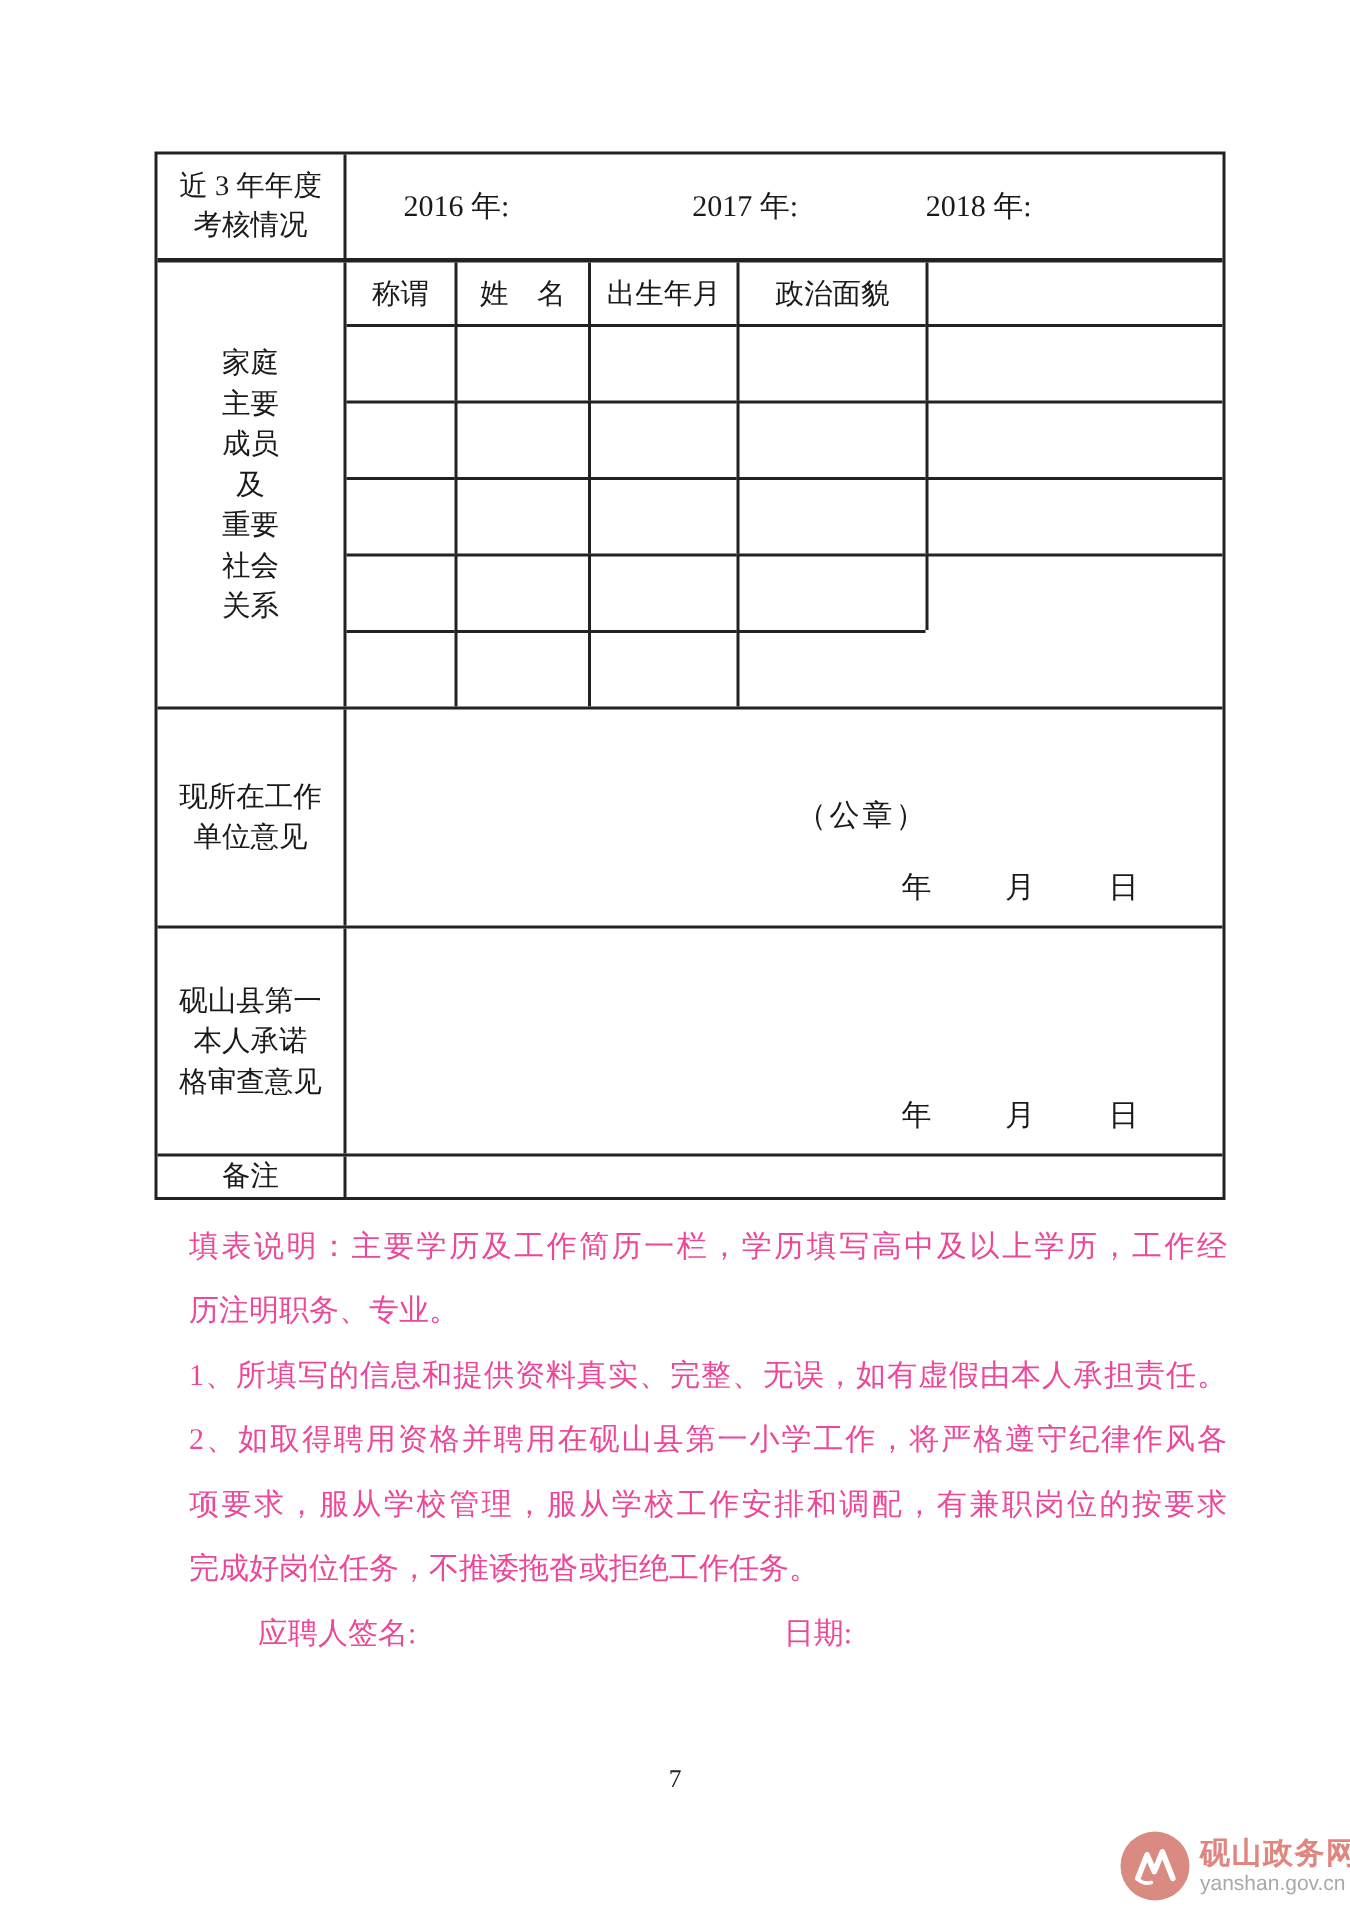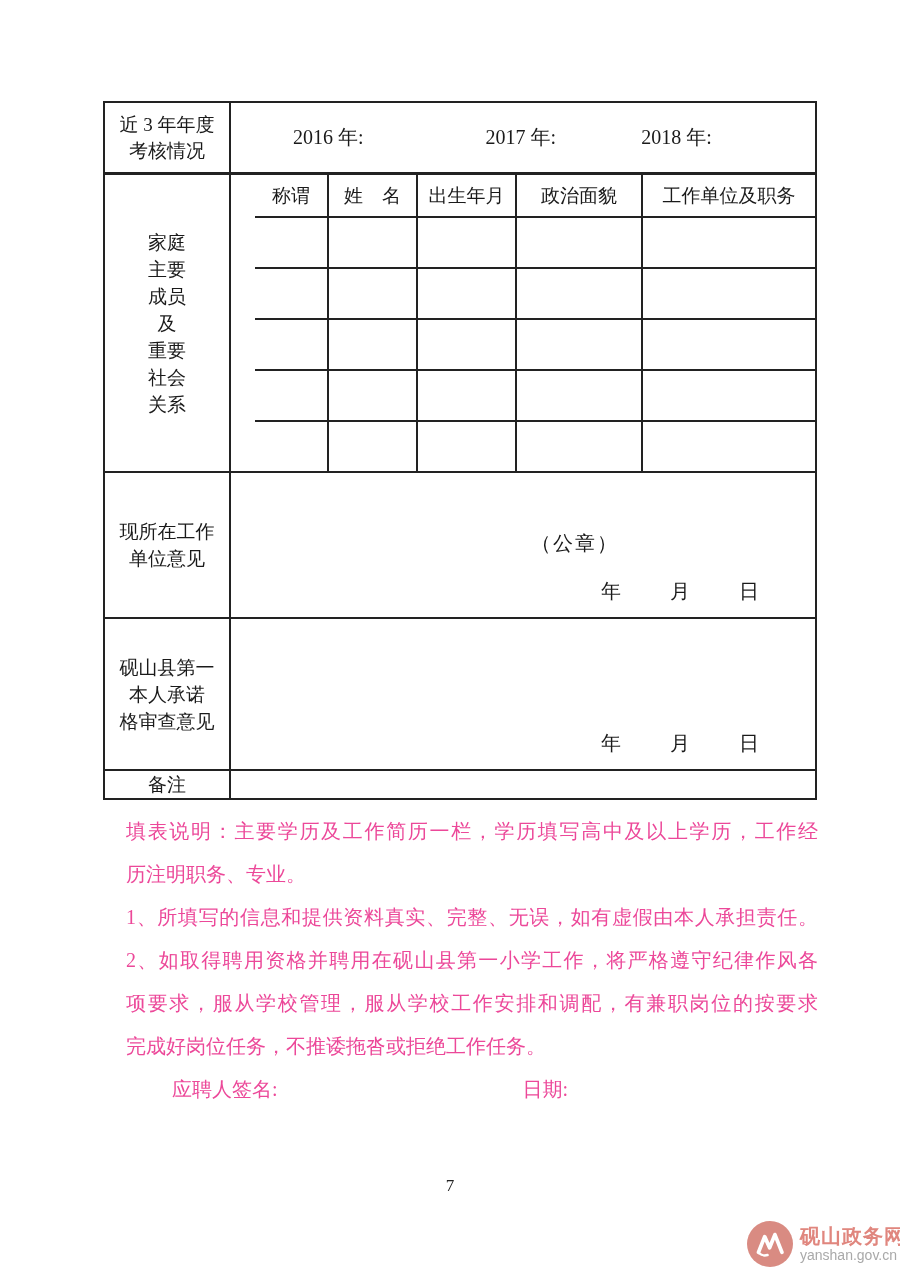--- a/index.html
+++ b/index.html
@@ -19,21 +19,21 @@
   .row-c { height:150px; }
   .row-d { height:156px; }
   .row-e { flex:1; border-bottom:none;font-family:Liberation Serif, serif; }
 
   .label-cell {
     width:126px; flex-shrink:0; border-right:2px solid #222; box-sizing:border-box;
     display:flex; flex-direction:column; justify-content:center; align-items:center;
     font-size:19px; line-height:27px; text-align:center;
   }
   .row-a .label-cell { line-height:26px; }
-  .content-cell { flex:1; position:relative; box-sizing:border-box;padding-left:24px; }
+  .content-cell { flex:1; position:relative; box-sizing:border-box; }
 
   
   .assessment-cell { display:flex; align-items:center; font-size:20px; white-space:pre; }
   .y-2016 { margin-left:38px; }
   .y-2017 { margin-left:122px; }
   .y-2018 { margin-left:85px; }
 
   
   .family-grid {
     flex:1; display:grid;
@@ -93,21 +93,20 @@
         <div>及</div>
         <div>重要</div>
         <div>社会</div>
         <div>关系</div>
       </div>
       <div class="content-cell family-grid">
         <div class="fcell fhead">称谓</div>
         <div class="fcell fhead">姓　名</div>
         <div class="fcell fhead">出生年月</div>
         <div class="fcell fhead">政治面貌</div>
-        <div class="fcell fhead">工作单位及职务</div>
 
         <div class="fcell"></div>
         <div class="fcell"></div>
         <div class="fcell"></div>
         <div class="fcell"></div>
         <div class="fcell"></div>
 
         <div class="fcell"></div>
         <div class="fcell"></div>
         <div class="fcell"></div>

